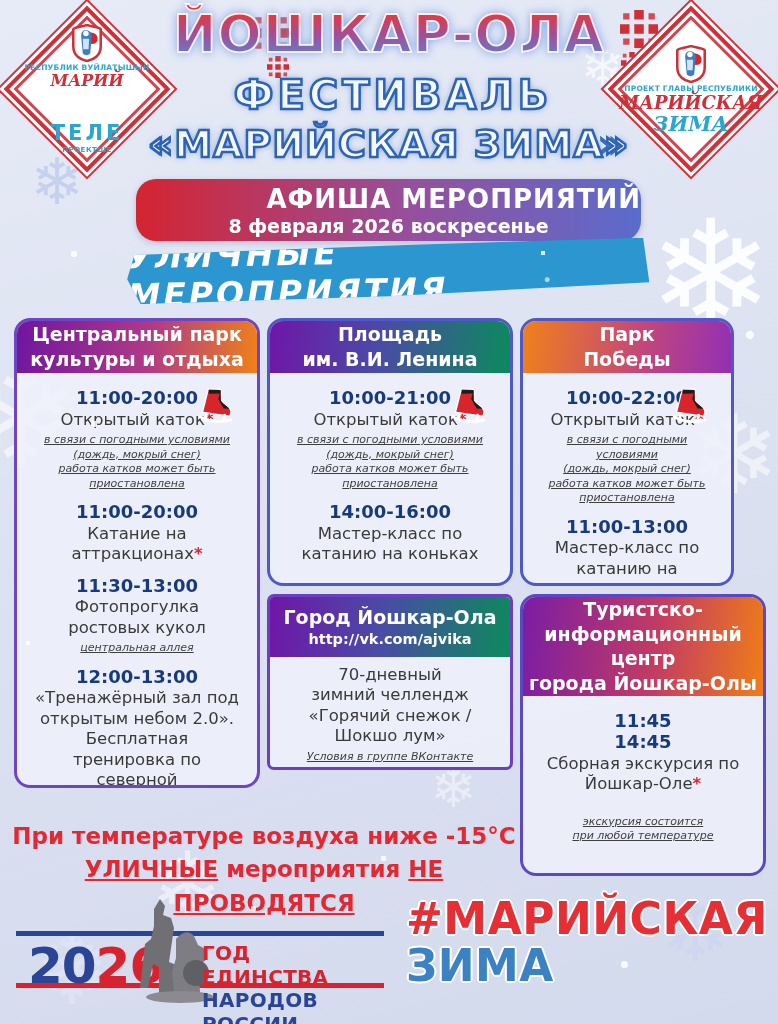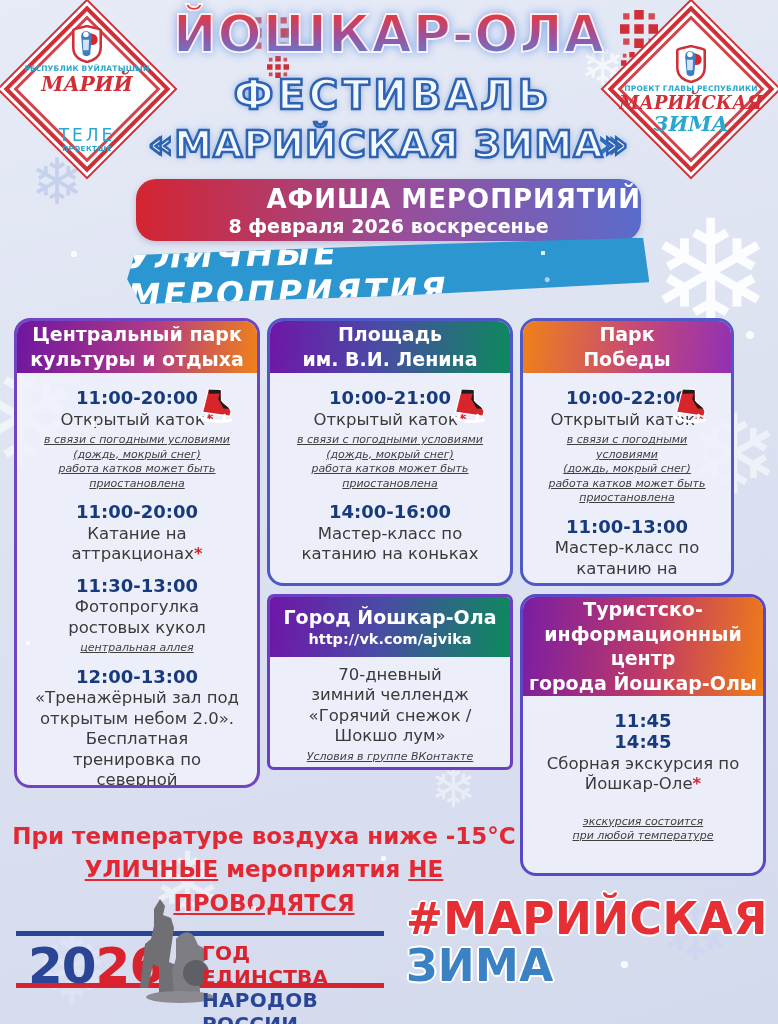--- a/index.html
+++ b/index.html
@@ -38,22 +38,22 @@
     transform:rotate(45deg); background:#fff;
     border:4px solid #cf3038;
     box-shadow:0 0 0 3px #fff,0 0 0 5px #cf3038,
                inset 0 0 0 3px #fff,inset 0 0 0 6px rgba(207,48,56,.9);
   }
   .diamond .content{
     position:absolute; inset:18px; display:flex; flex-direction:column;
     align-items:center; justify-content:center; text-align:center; gap:1px;
   }
   .logo-top{ font-size:7.5px; font-weight:bold; color:#2aa7cf; letter-spacing:.2px; }
-  .logo-script-red{ font-family:"DejaVu Serif","Liberation Serif",serif; font-style:italic; font-weight:bold; color:#d02f38; font-size:20px; line-height:1; }
-  .logo-sans-cyan{ color:#2aa7cf; font-weight:normal; font-size:17px; letter-spacing:3px; line-height:1.05;margin-top:32px; }
+  .logo-script-red{ font-family:"DejaVu Serif","Liberation Serif",serif; font-style:italic; font-weight:bold; color:#d02f38; font-size:16px; line-height:1; }
+  .logo-sans-cyan{ color:#2aa7cf; font-weight:bold; font-size:21px; letter-spacing:3px; line-height:1.05;margin-top:32px; }
   .logo-script-cyan{ font-family:"DejaVu Serif","Liberation Serif",serif; font-style:italic; font-weight:bold; color:#2aa7cf; font-size:21px; line-height:1; }
   .logo-bottom{ font-size:7px; font-weight:bold; color:#2aa7cf; letter-spacing:.5px; }
 
   
   .orn{ position:absolute; display:flex; flex-direction:column; align-items:center; gap:4px; }
   .chev{ position:absolute; color:#2f6cc0; font-weight:bold; font-size:44px; line-height:1;
          text-shadow:0 0 4px #fff,0 0 2px #fff; }
 
   
   .city-title{

